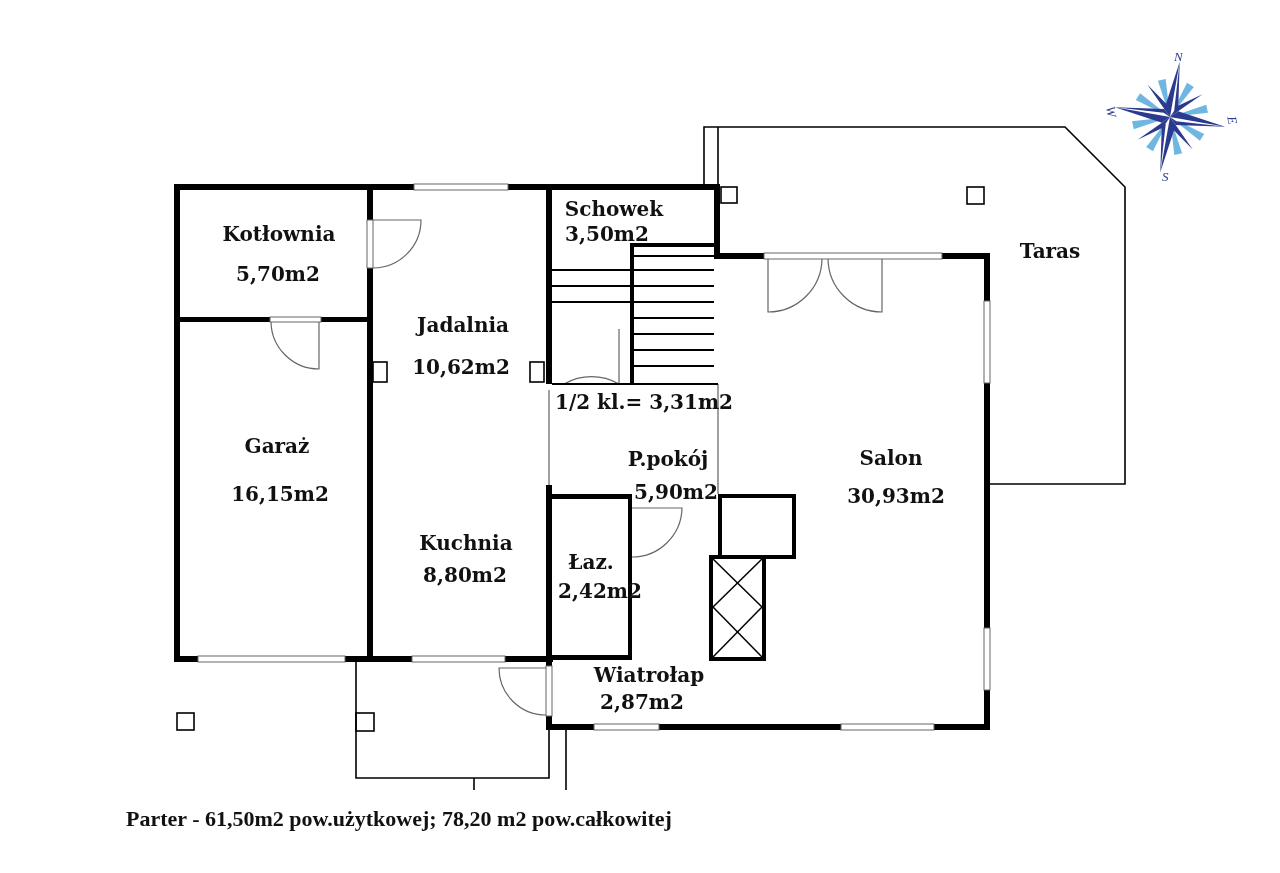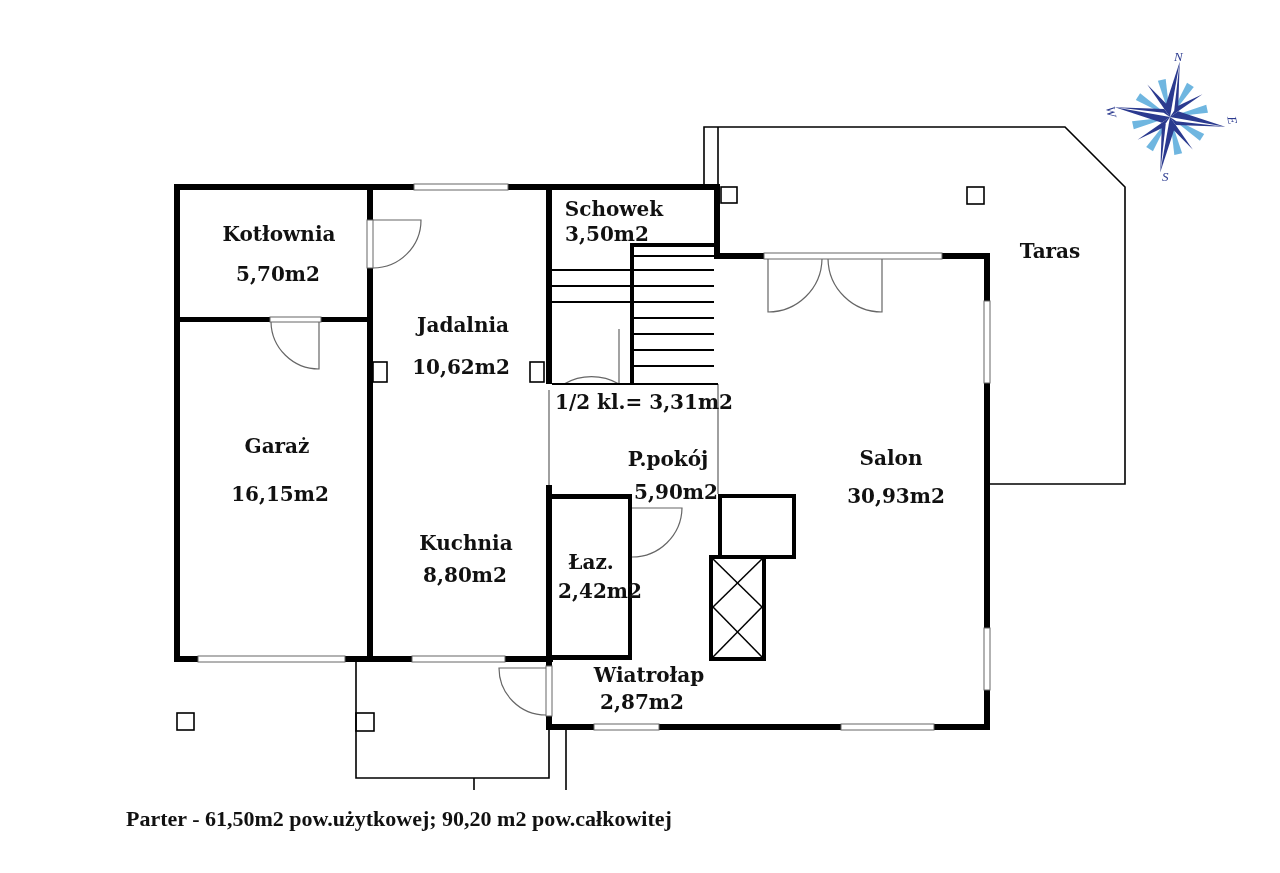--- a/index.html
+++ b/index.html
@@ -191,13 +191,13 @@
     <text class="lbl" x="649" y="682" text-anchor="middle">Wiatrołap</text>
     <text class="lbl" x="642" y="709" text-anchor="middle">2,87m2</text>
 
     <text class="lbl" x="891" y="465" text-anchor="middle">Salon</text>
     <text class="lbl" x="896" y="503" text-anchor="middle">30,93m2</text>
 
     <text class="lbl" x="1050" y="258" text-anchor="middle">Taras</text>
   </g>
 </svg>
 
-<div class="caption">Parter  - 61,50m2 pow.użytkowej; 90,20 m2 pow.całkowitej</div>
+<div class="caption">Parter  - 61,50m2 pow.użytkowej; 78,20 m2 pow.całkowitej</div>
 
 </body></html>

